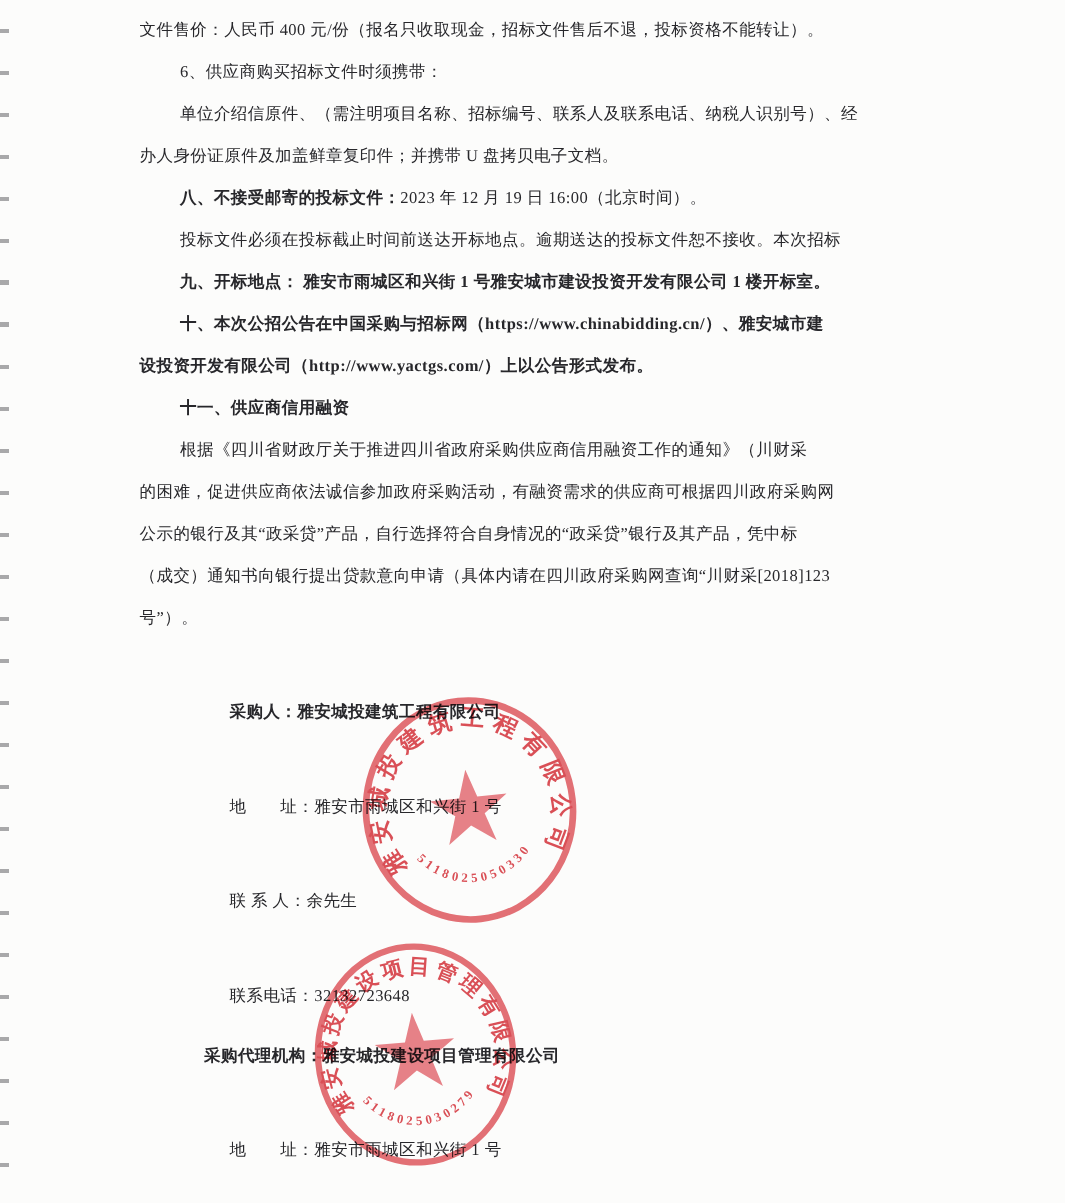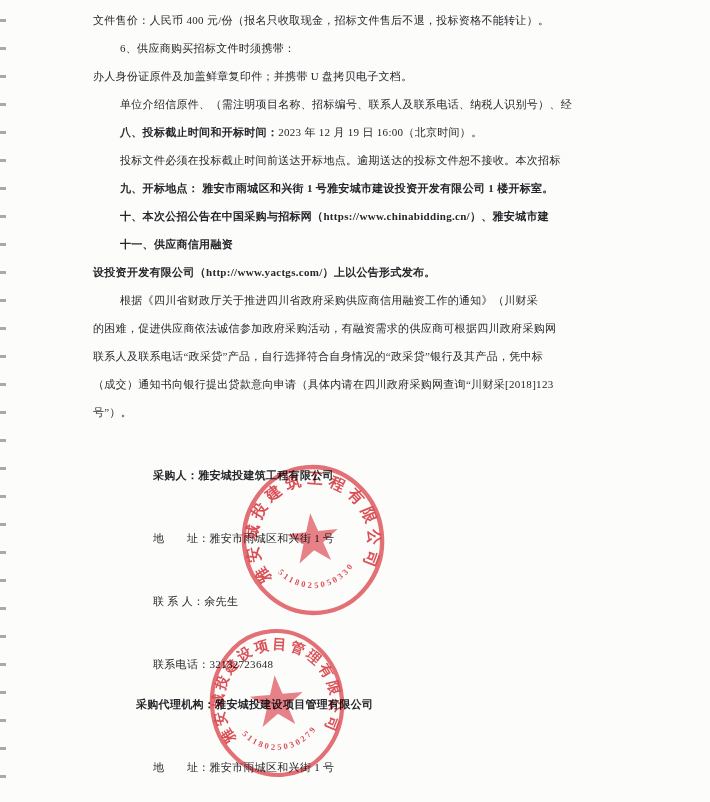--- a/index.html
+++ b/index.html
@@ -33,31 +33,31 @@
   .num-text{fill:#d83840;font-weight:bold;}
 </style>
 </head>
 <body>
 
 <div class="edge-marks"></div>
 
 <div id="doc">
     <div class="line"><span class="">文件售价：人民币 400 元/份（报名只收取现金，招标文件售后不退，投标资格不能转让）。</span></div>
     <div class="line indent"><span class="">6、供应商购买招标文件时须携带：</span></div>
+    <div class="line indent"><span class="">单位介绍信原件、（需注明项目名称、招标编号、联系人及联系电话、纳税人识别号）、经</span></div>
     <div class="line"><span class="">办人身份证原件及加盖鲜章复印件；并携带 U 盘拷贝电子文档。</span></div>
-    <div class="line indent"><span class="">单位介绍信原件、（需注明项目名称、招标编号、联系人及联系电话、纳税人识别号）、经</span></div>
-    <div class="line indent"><span class="b">八、投标截止时间和开标时间：</span><span class="">2023 年 12 月 19 日 16:00（北京时间）。</span></div>
+    <div class="line indent"><span class="b">八、不接受邮寄的投标文件：</span><span class="">2023 年 12 月 19 日 16:00（北京时间）。</span></div>
     <div class="line indent"><span class="">投标文件必须在投标截止时间前送达开标地点。逾期送达的投标文件恕不接收。本次招标</span></div>
     <div class="line indent"><span class="b">九、开标地点：</span><span class="b u"> 雅安市雨城区和兴街 1 号雅安城市建设投资开发有限公司 1 楼开标室。</span></div>
     <div class="line indent"><span class="b">十、</span><span class="b u">本次公招公告在中国采购与招标网（https://www.chinabidding.cn/）、雅安城市建</span></div>
+    <div class="line"><span class="b u">设投资开发有限公司（http://www.yactgs.com/）上以公告形式发布。</span></div>
     <div class="line indent"><span class="b">十一、供应商信用融资</span></div>
-    <div class="line"><span class="b u">设投资开发有限公司（http://www.yactgs.com/）上以公告形式发布。</span></div>
     <div class="line indent"><span class="">根据《四川省财政厅关于推进四川省政府采购供应商信用融资工作的通知》（川财采</span></div>
     <div class="line"><span class="">的困难，促进供应商依法诚信参加政府采购活动，有融资需求的供应商可根据四川政府采购网</span></div>
-    <div class="line"><span class="">联系人及联系电话“政采贷”产品，自行选择符合自身情况的“政采贷”银行及其产品，凭中标</span></div>
+    <div class="line"><span class="">公示的银行及其“政采贷”产品，自行选择符合自身情况的“政采贷”银行及其产品，凭中标</span></div>
     <div class="line"><span class="">（成交）通知书向银行提出贷款意向申请（具体内请在四川政府采购网查询“川财采[2018]123</span></div>
     <div class="line"><span class="">号”）。</span></div>
     <div class="line contact"><span class="b">采购人：</span><span class="b u">雅安城投建筑工程有限公司</span></div>
     <div class="line contact"><span class="">地　　址：雅安市雨城区和兴街 1 号</span></div>
     <div class="line contact"><span class="">联 系 人：余先生</span></div>
     <div class="line contact"><span class="">联系电话：32132723648</span></div>
     <div class="line agency gap-top"><span class="b">采购代理机构：雅安城投建设项目管理有限公司</span></div>
     <div class="line contact"><span class="">地　　址：雅安市雨城区和兴街 1 号</span></div>
     <div class="line contact"><span class="">联 系 人：张女士</span></div>
   </div>

